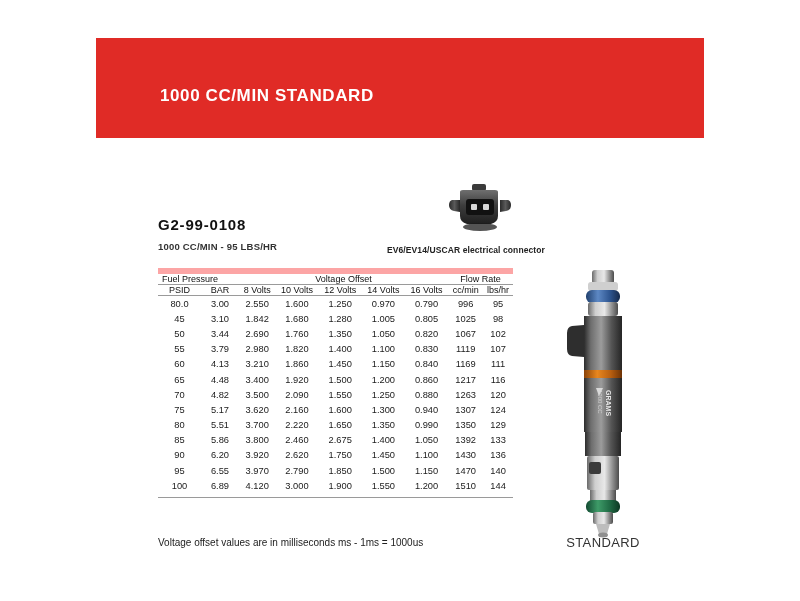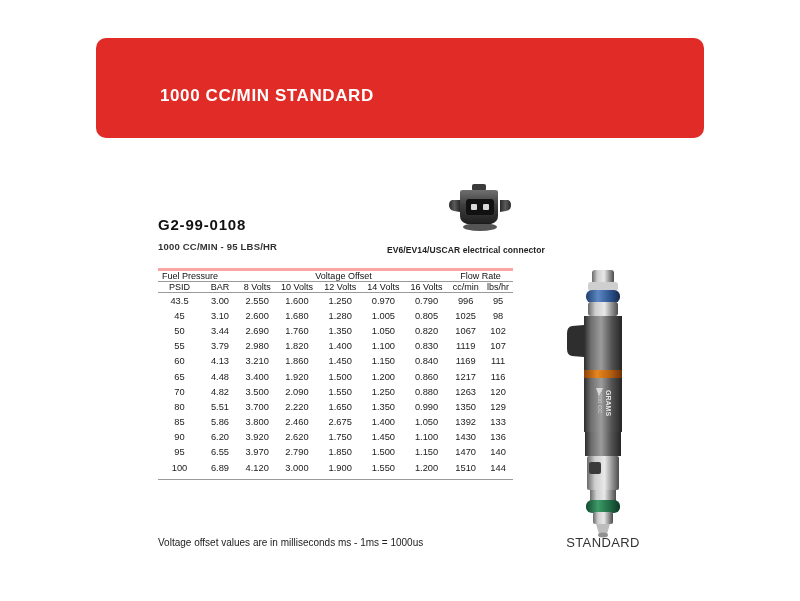--- a/index.html
+++ b/index.html
@@ -24,21 +24,20 @@
   }
 
   
   .banner {
     position: absolute;
     left: 96px;
     top: 38px;
     width: 608px;
     height: 100px;
     background: #e02b26;
-    border-radius: 10px;
   }
   .banner-title {
     position: absolute;
     left: 64px;
     top: 48px;
     font-size: 17px;
     font-weight: bold;
     letter-spacing: 0.6px;
     color: #ffffff;
     font-family: "Liberation Sans", sans-serif;
@@ -97,21 +96,21 @@
     color: #1a1a1a;
   }
   table.spec th, table.spec td {
     padding: 0;
     font-weight: normal;
   }
   .grp-row th {
     font-size: 9px;
     font-weight: bold;
     padding: 4px 0 5px 0;
-    border-top: 3px solid #fca5a5;
+    border-top: 6px solid #fca5a5;
     border-bottom: 1px solid #9a9a9a;
     text-align: center;
     color: #111;
   }
   .grp-fuel { text-align: left !important; padding-left: 4px !important; }
   .hdr-row th {
     font-size: 9px;
     font-weight: bold;
     padding: 4px 0 4px 0;
     border-bottom: 1px solid #9a9a9a;
@@ -219,34 +218,34 @@
           <th>10 Volts</th>
           <th>12 Volts</th>
           <th>14 Volts</th>
           <th>16 Volts</th>
           <th>cc/min</th>
           <th>lbs/hr</th>
         </tr>
       </thead>
       <tbody>
           <tr>
-            <td>43.5</td>
+            <td>80.0</td>
             <td>3.00</td>
             <td>2.550</td>
             <td>1.600</td>
             <td>1.250</td>
             <td>0.970</td>
             <td>0.790</td>
             <td>996</td>
             <td>95</td>
           </tr>
           <tr>
             <td>45</td>
             <td>3.10</td>
-            <td>2.600</td>
+            <td>1.842</td>
             <td>1.680</td>
             <td>1.280</td>
             <td>1.005</td>
             <td>0.805</td>
             <td>1025</td>
             <td>98</td>
           </tr>
           <tr>
             <td>50</td>
             <td>3.44</td>
@@ -296,20 +295,31 @@
             <td>4.82</td>
             <td>3.500</td>
             <td>2.090</td>
             <td>1.550</td>
             <td>1.250</td>
             <td>0.880</td>
             <td>1263</td>
             <td>120</td>
           </tr>
           <tr>
+            <td>75</td>
+            <td>5.17</td>
+            <td>3.620</td>
+            <td>2.160</td>
+            <td>1.600</td>
+            <td>1.300</td>
+            <td>0.940</td>
+            <td>1307</td>
+            <td>124</td>
+          </tr>
+          <tr>
             <td>80</td>
             <td>5.51</td>
             <td>3.700</td>
             <td>2.220</td>
             <td>1.650</td>
             <td>1.350</td>
             <td>0.990</td>
             <td>1350</td>
             <td>129</td>
           </tr>

